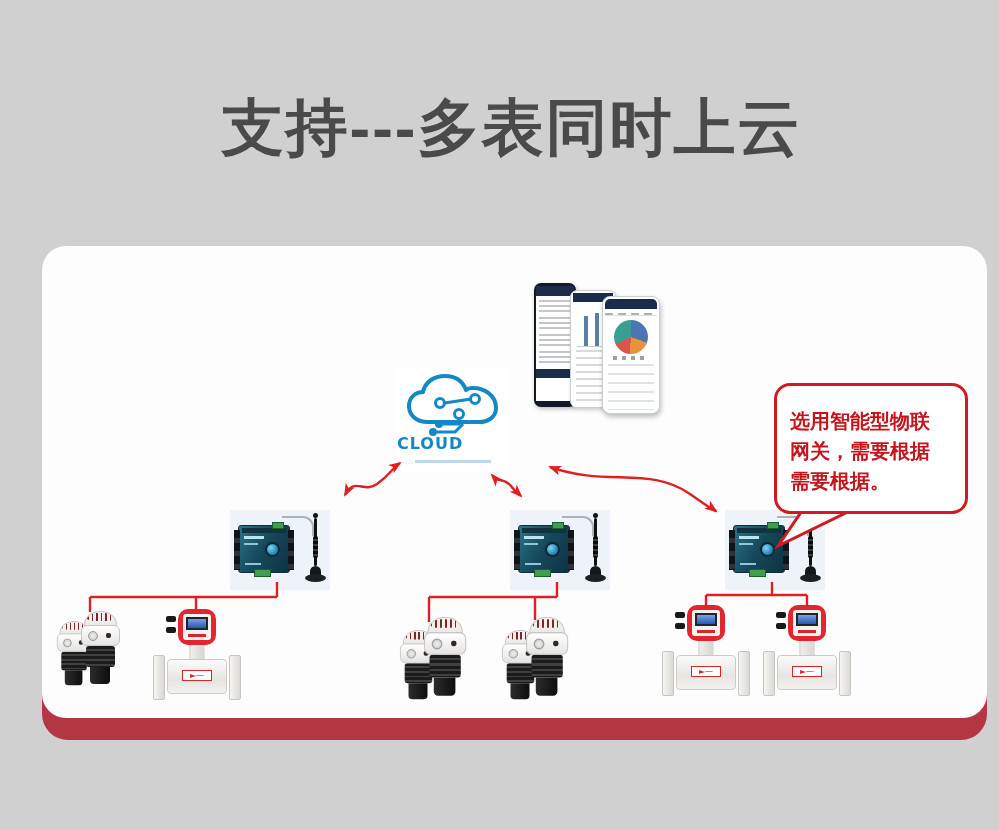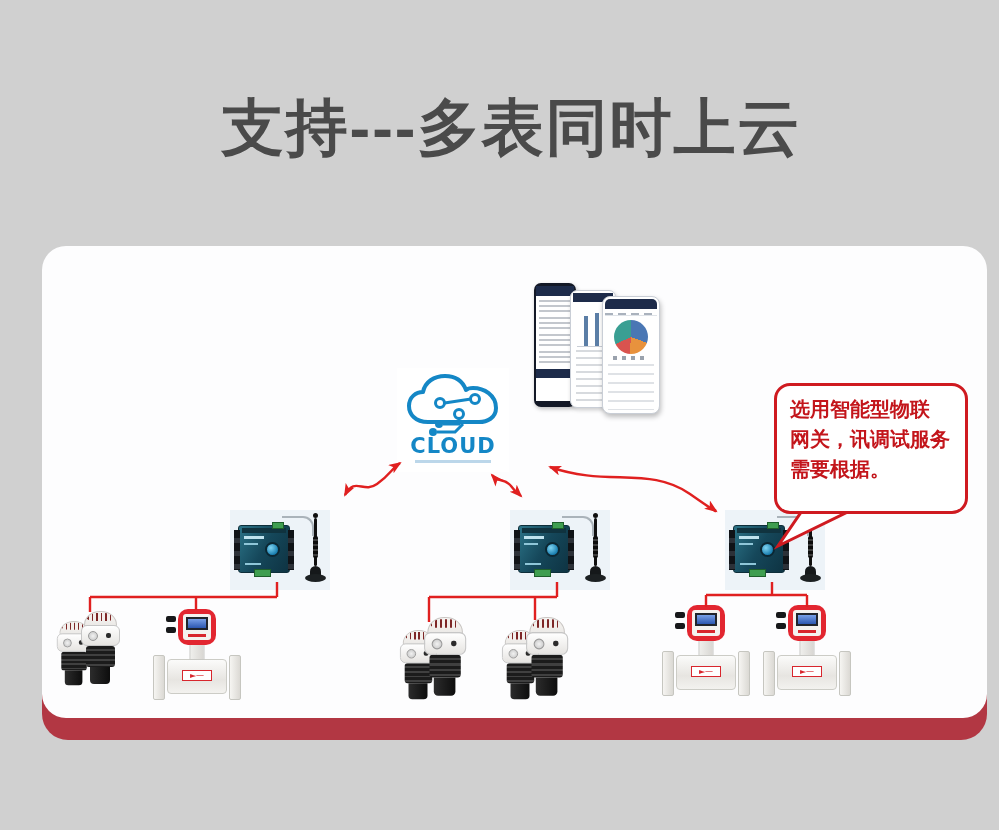--- a/index.html
+++ b/index.html
@@ -10,42 +10,42 @@
   #title { left:0; top:86px; width:999px; text-align:center; font-size:62px; font-weight:bold; color:#4a4a4a; letter-spacing:2px; font-family:sans-serif; }
 
   #red-band { left:30px; top:360px; width:945px; height:380px; background:#b23743; border-radius:26px; }
   #card { left:30px; top:246px; width:945px; height:472px; background:#fdfdfe; border-radius:24px; }
 
   #lines-svg { left:0; top:0; width:999px; height:830px; pointer-events:none; z-index:5; }
   #callout { z-index:6; }
 
   #cloud { left:385px; top:368px; width:112px; height:104px; background:#fff; }
   #cloud svg { position:absolute; left:6px; top:2px; }
-  #cloud-label { position:absolute; left:0; top:66px; width:100%; text-align:center; color:#1487c6; font-weight:bold; font-size:21px; letter-spacing:1px; font-family:"DejaVu Sans",sans-serif; }
+  #cloud-label { position:absolute; left:0; top:66px; width:100%; color:#1487c6; font-weight:bold; font-size:16px; letter-spacing:1px; font-family:"DejaVu Sans",sans-serif; }
   #cloud-tag { position:absolute; left:18px; top:92px; width:76px; height:3px; background:#bcd7ea; }
 
   .phone { border-radius:7px; }
   #phone1 { left:522px; top:283px; width:42px; height:124px; background:#131826; padding:3px 2px 6px 2px; box-shadow:1px 2px 4px rgba(0,0,0,.25); }
   #phone1 .scr { width:100%; height:100%; background:#fff; overflow:hidden; }
   #phone1 .hdr { height:10px; background:#1d2b4a; }
   #phone1 .blk { margin:4px 3px 0 3px; height:13px; background:repeating-linear-gradient(#c3c7cd 0 2px, transparent 2px 5px); }
   #phone1 .foot { height:9px; background:#1d2b4a; margin-top:5px; }
   #phone2 { left:558px; top:290px; width:46px; height:118px; background:#fff; border:1px solid #c9ced6; padding:2px; box-shadow:1px 2px 4px rgba(0,0,0,.2); }
   #phone2 .hdr { height:9px; background:#1d2b4a; }
   #phone2 .chart { position:relative; height:42px; border-bottom:1px solid #c9ced6; margin:3px 4px 0 4px; }
   #phone2 .bar { position:absolute; bottom:0; width:4px; background:#5b7ea6; }
   #phone2 .rows { margin:3px 3px 0 3px; height:52px; background:repeating-linear-gradient(#d7dade 0 2px, transparent 2px 7px); }
   #phone3 { left:590px; top:296px; width:58px; height:118px; background:#fff; border:1px solid #c9ced6; border-radius:8px; padding:2px; box-shadow:1px 3px 5px rgba(0,0,0,.25); }
   #phone3 .hdr { height:10px; background:#1d2b4a; border-radius:5px 5px 0 0; }
   #phone3 .tabs { height:7px; border-bottom:1px solid #dfe3e8; background:repeating-linear-gradient(90deg, #aab2bd 0 8px, transparent 8px 13px); background-size:100% 2px; background-position:0 4px; background-repeat:no-repeat; }
   #phone3 .pie { width:34px; height:34px; border-radius:50%; margin:4px auto 2px auto; background:conic-gradient(#4a77b4 0 110deg, #e8923d 110deg 185deg, #d9534f 185deg 245deg, #3a9f93 245deg 360deg); }
   #phone3 .legend { height:4px; margin:0 8px; background:repeating-linear-gradient(90deg,#9aa2ad 0 4px, transparent 4px 9px); }
   #phone3 .rows { margin:4px 3px 0 3px; height:46px; background:repeating-linear-gradient(#dfe2e6 0 2px, transparent 2px 9px); }
 
-  #callout { left:762px; top:383px; width:194px; height:131px; background:#fff; border:3px solid #cf1a20; border-radius:16px; padding:8px 0 0 13px; }
+  #callout { left:762px; top:383px; width:194px; height:131px; background:#fff; border:3px solid #cf1a20; border-radius:16px; padding:20px 0 0 13px; }
   .callout-line { color:#c3151b; font-weight:bold; font-size:20px; line-height:30px; white-space:nowrap; font-family:sans-serif; }
 
   .gw { width:100px; height:80px; background:#edf3f8; }
   .gw .gbox { position:absolute; left:8px; top:15px; width:52px; height:48px; background:linear-gradient(120deg,#2c7488 0%, #15475a 50%, #0e3342 100%); border-radius:3px; border:1px solid #0e2e3a; }
   .gw .ear-l, .gw .ear-r { position:absolute; top:4px; width:6px; height:40px; background:repeating-linear-gradient(#101317 0 8px, #2c3138 8px 13px); }
   .gw .ear-l { left:-5px; } .gw .ear-r { right:-5px; }
   .gw .topstrip { position:absolute; left:3px; top:2px; right:3px; height:5px; background:#10333f; }
   .gw .term-t { position:absolute; right:5px; top:-4px; width:12px; height:7px; background:#3f9e50; border:1px solid #1e5e2a; }
   .gw .term-b { position:absolute; left:15px; bottom:-5px; width:17px; height:8px; background:#3f9e50; border:1px solid #1e5e2a; }
   .gw .knob { position:absolute; right:9px; top:16px; width:15px; height:15px; border-radius:50%; background:radial-gradient(circle at 35% 35%, #7fd4f2, #1a7fb0 70%); border:2px solid #0b2733; }
@@ -312,16 +312,16 @@
     <path d="M480,475 C487,483 493,478 499,486 S505,492 509,496" fill="none" stroke="#e02020" stroke-width="2.4" marker-start="url(#ahs)" marker-end="url(#ahe)"></path>
     <path d="M538,467 C595,487 638,466 678,494 S697,506 704,511" fill="none" stroke="#e02020" stroke-width="2.4" marker-start="url(#ahs)" marker-end="url(#ahe)"></path>
     <path d="M265,582 L265,597 M78,597 L265,597 M78,597 L78,612 M184,597 L184,610" stroke="#e02020" stroke-width="2.4" fill="none"></path>
     <path d="M545,582 L545,597 M417,597 L545,597 M417,597 L417,622 M523,597 L523,620" stroke="#e02020" stroke-width="2.4" fill="none"></path>
     <path d="M760,582 L760,595 M694,595 L795,595 M694,595 L694,607 M795,595 L795,607" stroke="#e02020" stroke-width="2.4" fill="none"></path>
     <polygon points="794,505 850,505 766,546" fill="#ffffff" stroke="#cf1a20" stroke-width="3"></polygon>
   </svg>
 
   <div id="callout" class="abs">
     <div class="callout-line">选用智能型物联</div>
-    <div class="callout-line">网关，讯调试服务</div>
+    <div class="callout-line">网关，需要根据</div>
     <div class="callout-line">需要根据。</div>
   </div>
 </div>
 
 </body></html>

